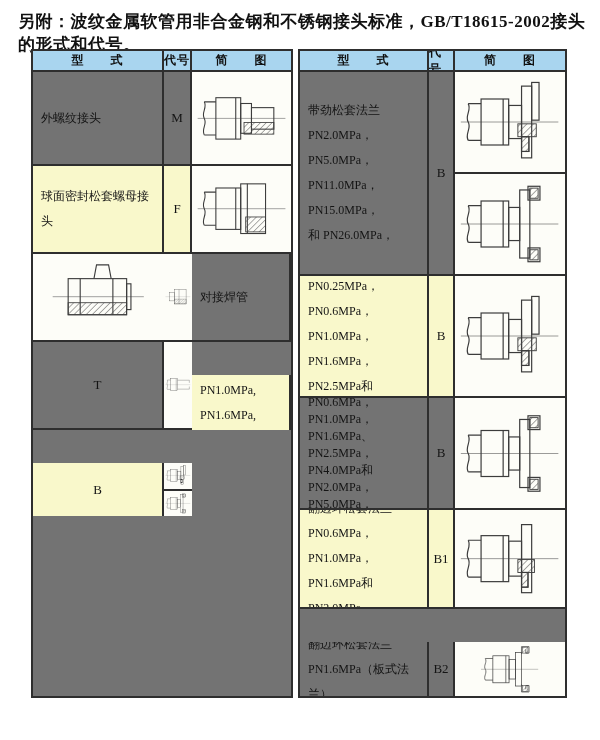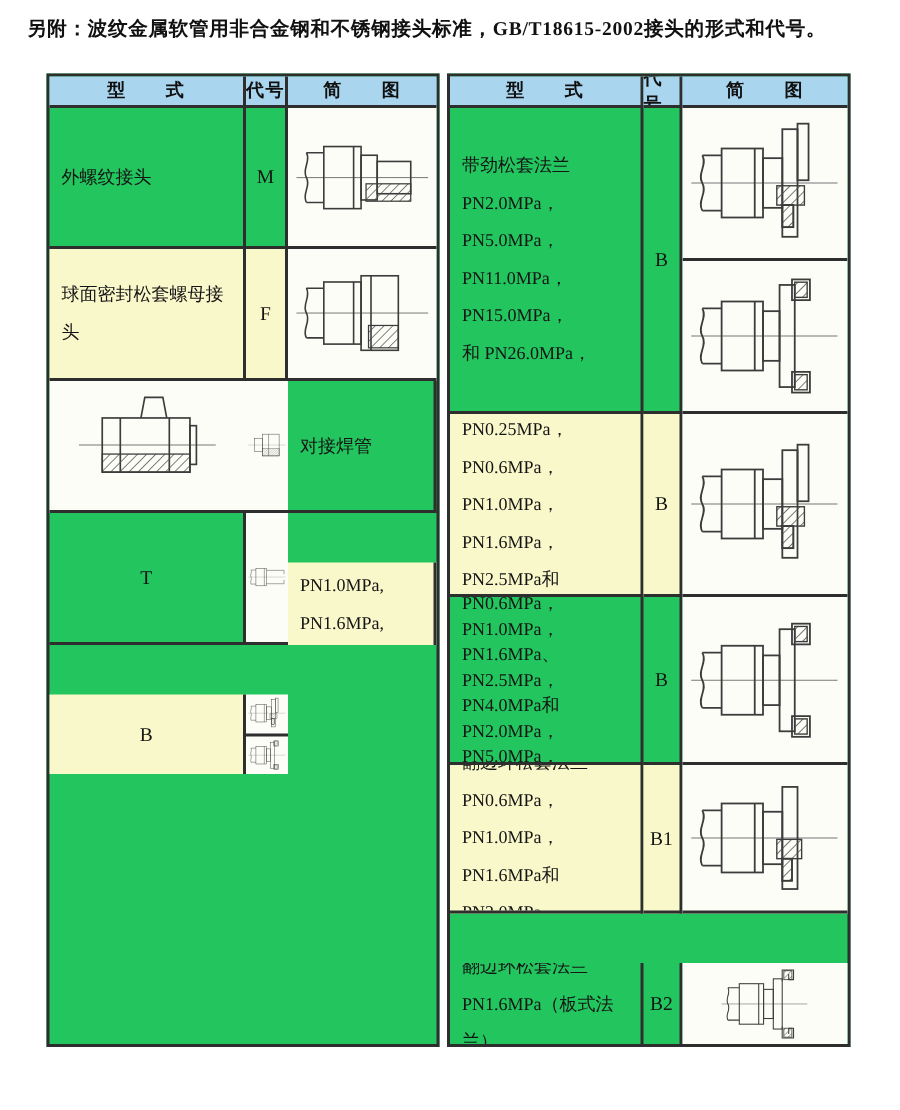--- a/index.html
+++ b/index.html
@@ -2,25 +2,25 @@
 <html><head>
 <meta charset="utf-8">
 <style>
   html,body{margin:0;padding:0;}
   body{
     width:600px;height:740px;position:relative;background:#ffffff;
     font-family:"Liberation Serif", serif;color:#141414;
   }
   .title{
     position:absolute;left:18px;top:10px;width:570px;
-    font-size:13px;font-weight:bold;letter-spacing:.5px;color:#111;
+    font-size:17px;font-weight:bold;letter-spacing:.5px;color:#111;
   }
   .tbl{
     position:absolute;top:49px;display:grid;
-    border:2px solid #2e2e2e;background:#22c55e;
+    border:2px solid #2e2e2e;background:#737373;
   }
   .cell{
     border-right:2px solid #2e2e2e;border-bottom:2px solid #2e2e2e;
     box-sizing:border-box;display:flex;align-items:center;overflow:hidden;
   }
   .last-col{border-right:none;}
   .last-row{border-bottom:none;margin-top:33px;}
   .hdr{
     background:#a9d5ef;justify-content:center;
     font-weight:bold;font-size:12px;color:#101010;letter-spacing:1px;

